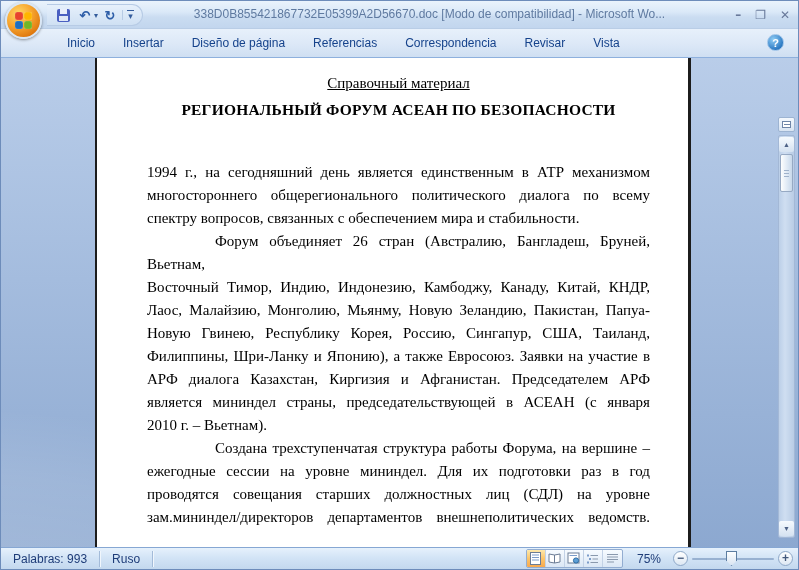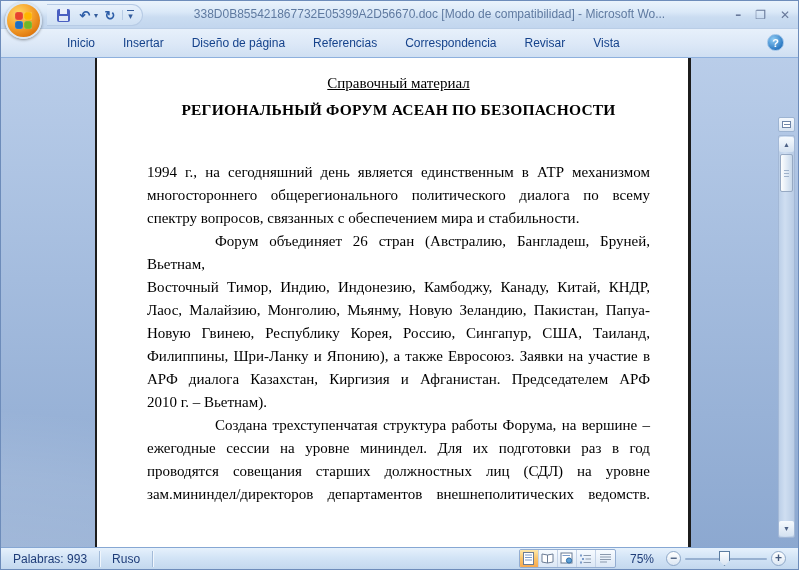--- a/index.html
+++ b/index.html
@@ -115,21 +115,21 @@
   .nav-btn .bar { width:7px; height:1px; background:#33466b; }
 
   
   .statusbar {
     position:absolute; bottom:0; left:0; width:100%; height:22px;
     background:linear-gradient(180deg,#e6f1fc 0%,#d3e4f6 45%,#c3d8ee 100%);
     border-top:1px solid #86a7d3; display:flex; align-items:center; font-size:12px; color:#1e3c78;
   }
   .sb-cell { padding:0 12px; height:100%; display:flex; align-items:center; cursor:pointer; }
   .sb-sep { width:1px; height:16px; background:#a3bbd9; box-shadow:1px 0 0 #f0f6fc; }
-  .sb-right { margin-left:auto; display:flex; align-items:center; gap:4px; padding-right:12px; }
+  .sb-right { margin-left:auto; display:flex; align-items:center; gap:4px; padding-right:5px; }
   .viewbtns { display:flex; border:1px solid #93add1; border-radius:2px; overflow:hidden; background:linear-gradient(180deg,#f7fbff,#dbe7f5); }
   .viewbtn { width:19px; height:17px; display:flex; align-items:center; justify-content:center; cursor:pointer; border-right:1px solid #c3d2e6; }
   .viewbtn:last-child { border-right:none; }
   .viewbtn.selected { background:linear-gradient(180deg,#fde8ab,#fbc56a 50%,#f7a94f); }
   .zoom-label { margin:0 8px 0 10px; cursor:pointer; }
   .zoom-circle {
     width:15px; height:15px; border-radius:50%; border:1px solid #8ea8c8;
     background:linear-gradient(180deg,#ffffff,#dce7f3); color:#44597c;
     font-size:12px; line-height:13px; text-align:center; font-weight:bold; cursor:pointer;
   }
@@ -206,20 +206,21 @@
         <div class="dline endline">спектру вопросов, связанных с обеспечением мира и стабильности.</div>
       </div>
 
       <div class="para">
         <div class="dline indent">Форум объединяет 26 стран (Австралию, Бангладеш, Бруней, Вьетнам,</div>
         <div class="dline">Восточный Тимор, Индию, Индонезию, Камбоджу, Канаду, Китай, КНДР,</div>
         <div class="dline">Лаос, Малайзию, Монголию, Мьянму, Новую Зеландию, Пакистан, Папуа-</div>
         <div class="dline">Новую Гвинею, Республику Корея, Россию, Сингапур, США, Таиланд,</div>
         <div class="dline">Филиппины, Шри-Ланку и Японию), а также Евросоюз. Заявки на участие в</div>
         <div class="dline">АРФ диалога Казахстан, Киргизия и Афганистан. Председателем АРФ</div>
+        <div class="dline">является мининдел страны, председательствующей в АСЕАН (с января</div>
         <div class="dline endline">2010 г. – Вьетнам).</div>
       </div>
 
       <div class="para">
         <div class="dline indent">Создана трехступенчатая структура работы Форума, на вершине –</div>
         <div class="dline">ежегодные сессии на уровне мининдел. Для их подготовки раз в год</div>
         <div class="dline">проводятся совещания старших должностных лиц (СДЛ) на уровне</div>
         <div class="dline">зам.мининдел/директоров департаментов внешнеполитических ведомств.</div>
 
       </div>

